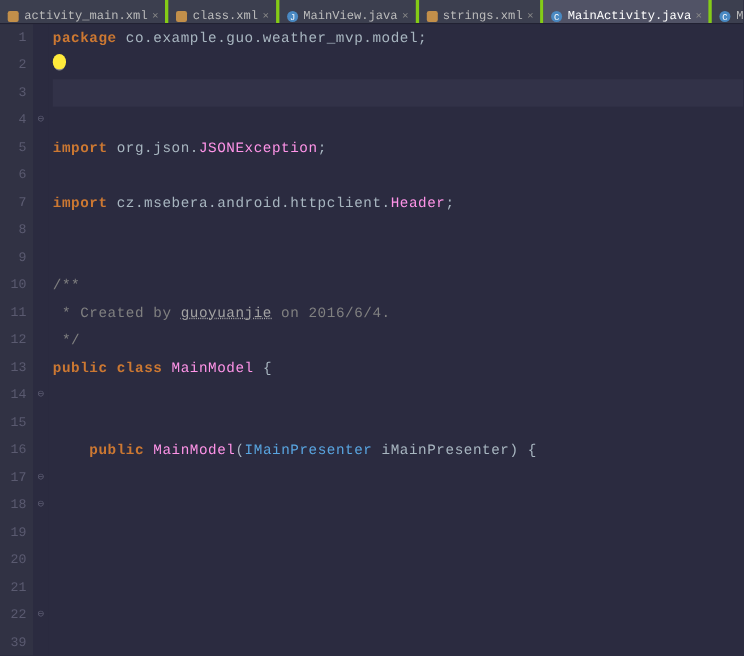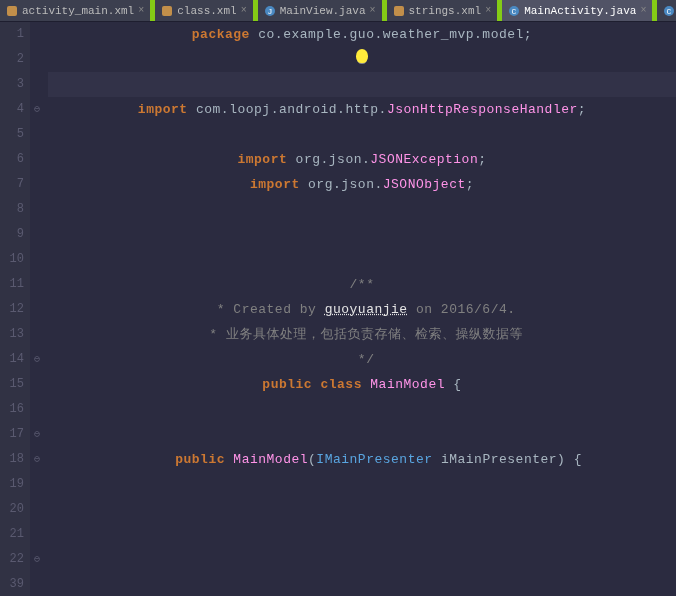--- a/index.html
+++ b/index.html
@@ -13,24 +13,24 @@
 }
 .tabs {
   display:flex;
   height:22px;
   background:#3c3f4f;
   border-bottom:1px solid #1e1e2f;
   overflow:hidden;
 }
 .tab {
   display:flex;
-  align-items:center;
+  align-items:flex-end;
   gap:4px;
   padding:0 6px;
-  border-right:5px solid #84cc16;
+  border-right:3px solid #84cc16;
   color:#bbbbbb;
   font-size:11px;
   white-space:nowrap;
   cursor:pointer;
 }
 .tab.active { background:#515366; color:#fff; }
 .tab .close { color:#888; font-size:10px; }
 .tab .ficon { display:inline-flex; }
 .editor {
   display:flex;
@@ -51,29 +51,29 @@
   width:14px;
   background:#2b2b40;
   flex-shrink:0;
 }
 .foldcol div { height:25px; line-height:25px; color:#5a5a70; font-size:10px; text-align:center; }
 .code {
   flex:1;
   padding-left:4px;
   overflow:hidden;
 }
-.line { height:25px; line-height:25px; white-space:pre; font-size:13px; letter-spacing:0.5px;text-align:center; }
+.line { height:25px; line-height:25px; white-space:pre; font-size:13px; letter-spacing:0.5px; }
 .line.hl { background:#323248; }
 .kw { color:#cc7832; font-weight:bold; }
 .wh { color:#a8b6c0; }
 .id1 { color:#ff94e8; }
 .id2 { color:#6fbf6f; }
 .id3 { color:#59a5e0; }
 .cmt { color:#808080; }
-.auth { color:#e5e5e5; text-decoration:underline dotted; }
+.auth { color:#a3a3a3; text-decoration:underline dotted; }
 .pun { color:#a8b6c0; }
 .bulb {
   display:inline-block;
   width:12px; height:14px;
   background:#ffeb3b;
   border-radius:50% 50% 45% 45%;
   box-shadow:0 2px 0 -1px #888;
 }
 </style>
 </head>
@@ -186,29 +186,27 @@
       <div></div>
       <div></div>
       <div></div>
       <div>⊖</div>
       <div></div>
     </div>
   <div class="code">
     <div class="line"><span class="kw">package</span><span class="wh"> co.example.guo.weather_mvp.model;</span></div>
     <div class="line"><span class="bulb"></span></div>
     <div class="line hl"></div>
-    <div class="line"><span class="kw">import</span><span class="wh"> com.loopj.android.http.</span><span class="id1">JsonHttpResponseHandler</span><span class="pun">;</span></div>
     <div class="line"></div>
     <div class="line"><span class="kw">import</span><span class="wh"> org.json.</span><span class="id1">JSONException</span><span class="pun">;</span></div>
-    <div class="line"><span class="kw">import</span><span class="wh"> org.json.</span><span class="id1">JSONObject</span><span class="pun">;</span></div>
-    <div class="line"></div>
+    <div class="line"></div>
+    <div class="line"><span class="kw">import</span><span class="wh"> cz.msebera.android.httpclient.</span><span class="id1">Header</span><span class="pun">;</span></div>
     <div class="line"></div>
     <div class="line"></div>
     <div class="line"><span class="cmt">/**</span></div>
     <div class="line"><span class="cmt"> * Created by </span><span class="auth">guoyuanjie</span><span class="cmt"> on 2016/6/4.</span></div>
-    <div class="line"><span class="cmt"> * 业务具体处理，包括负责存储、检索、操纵数据等</span></div>
     <div class="line"><span class="cmt"> */</span></div>
     <div class="line"><span class="kw">public</span><span class="kw"> </span><span class="kw">class</span><span class="wh"> </span><span class="id1">MainModel</span><span class="wh"> </span><span class="pun">{</span></div>
     <div class="line"></div>
     <div class="line"></div>
     <div class="line"><span class="wh">    </span><span class="kw">public</span><span class="wh"> </span><span class="id1">MainModel</span><span class="pun">(</span><span class="id3">IMainPresenter</span><span class="wh"> iMainPresenter) {</span></div>
   </div>
 </div>
 
 </body></html>

